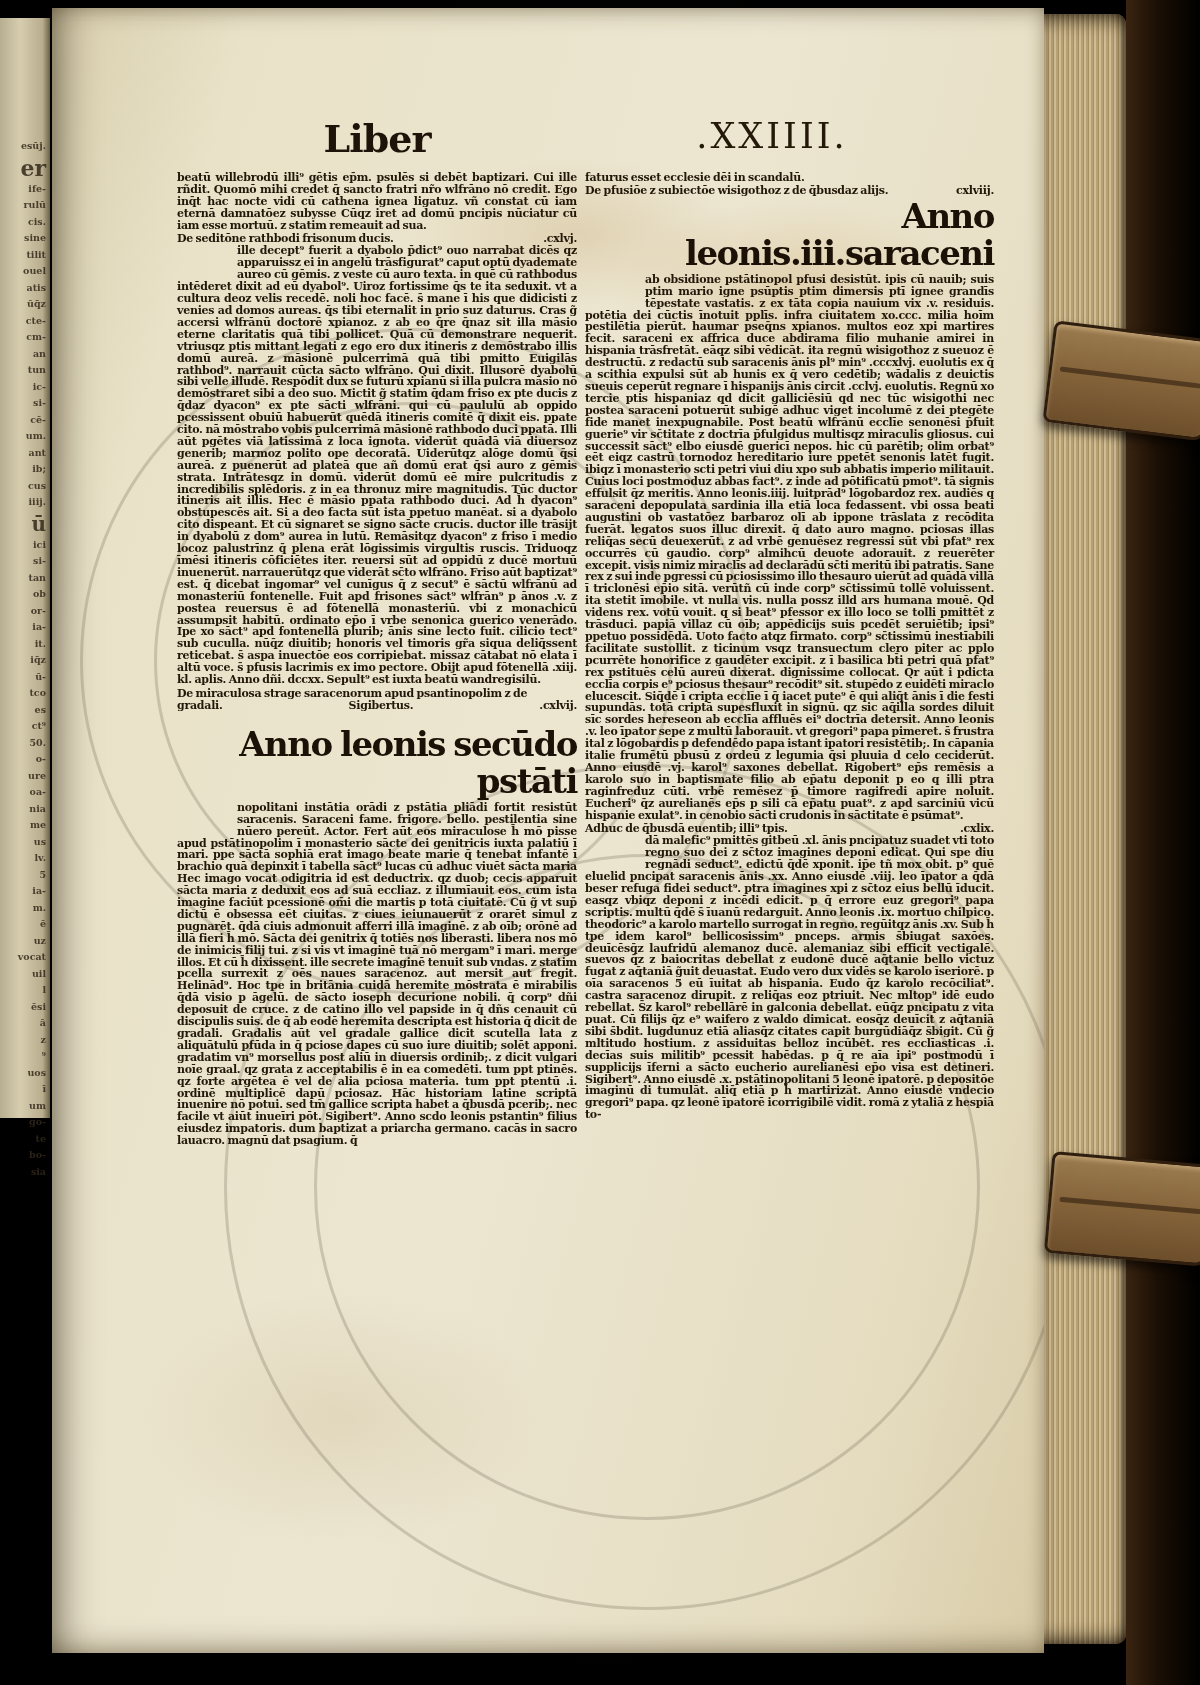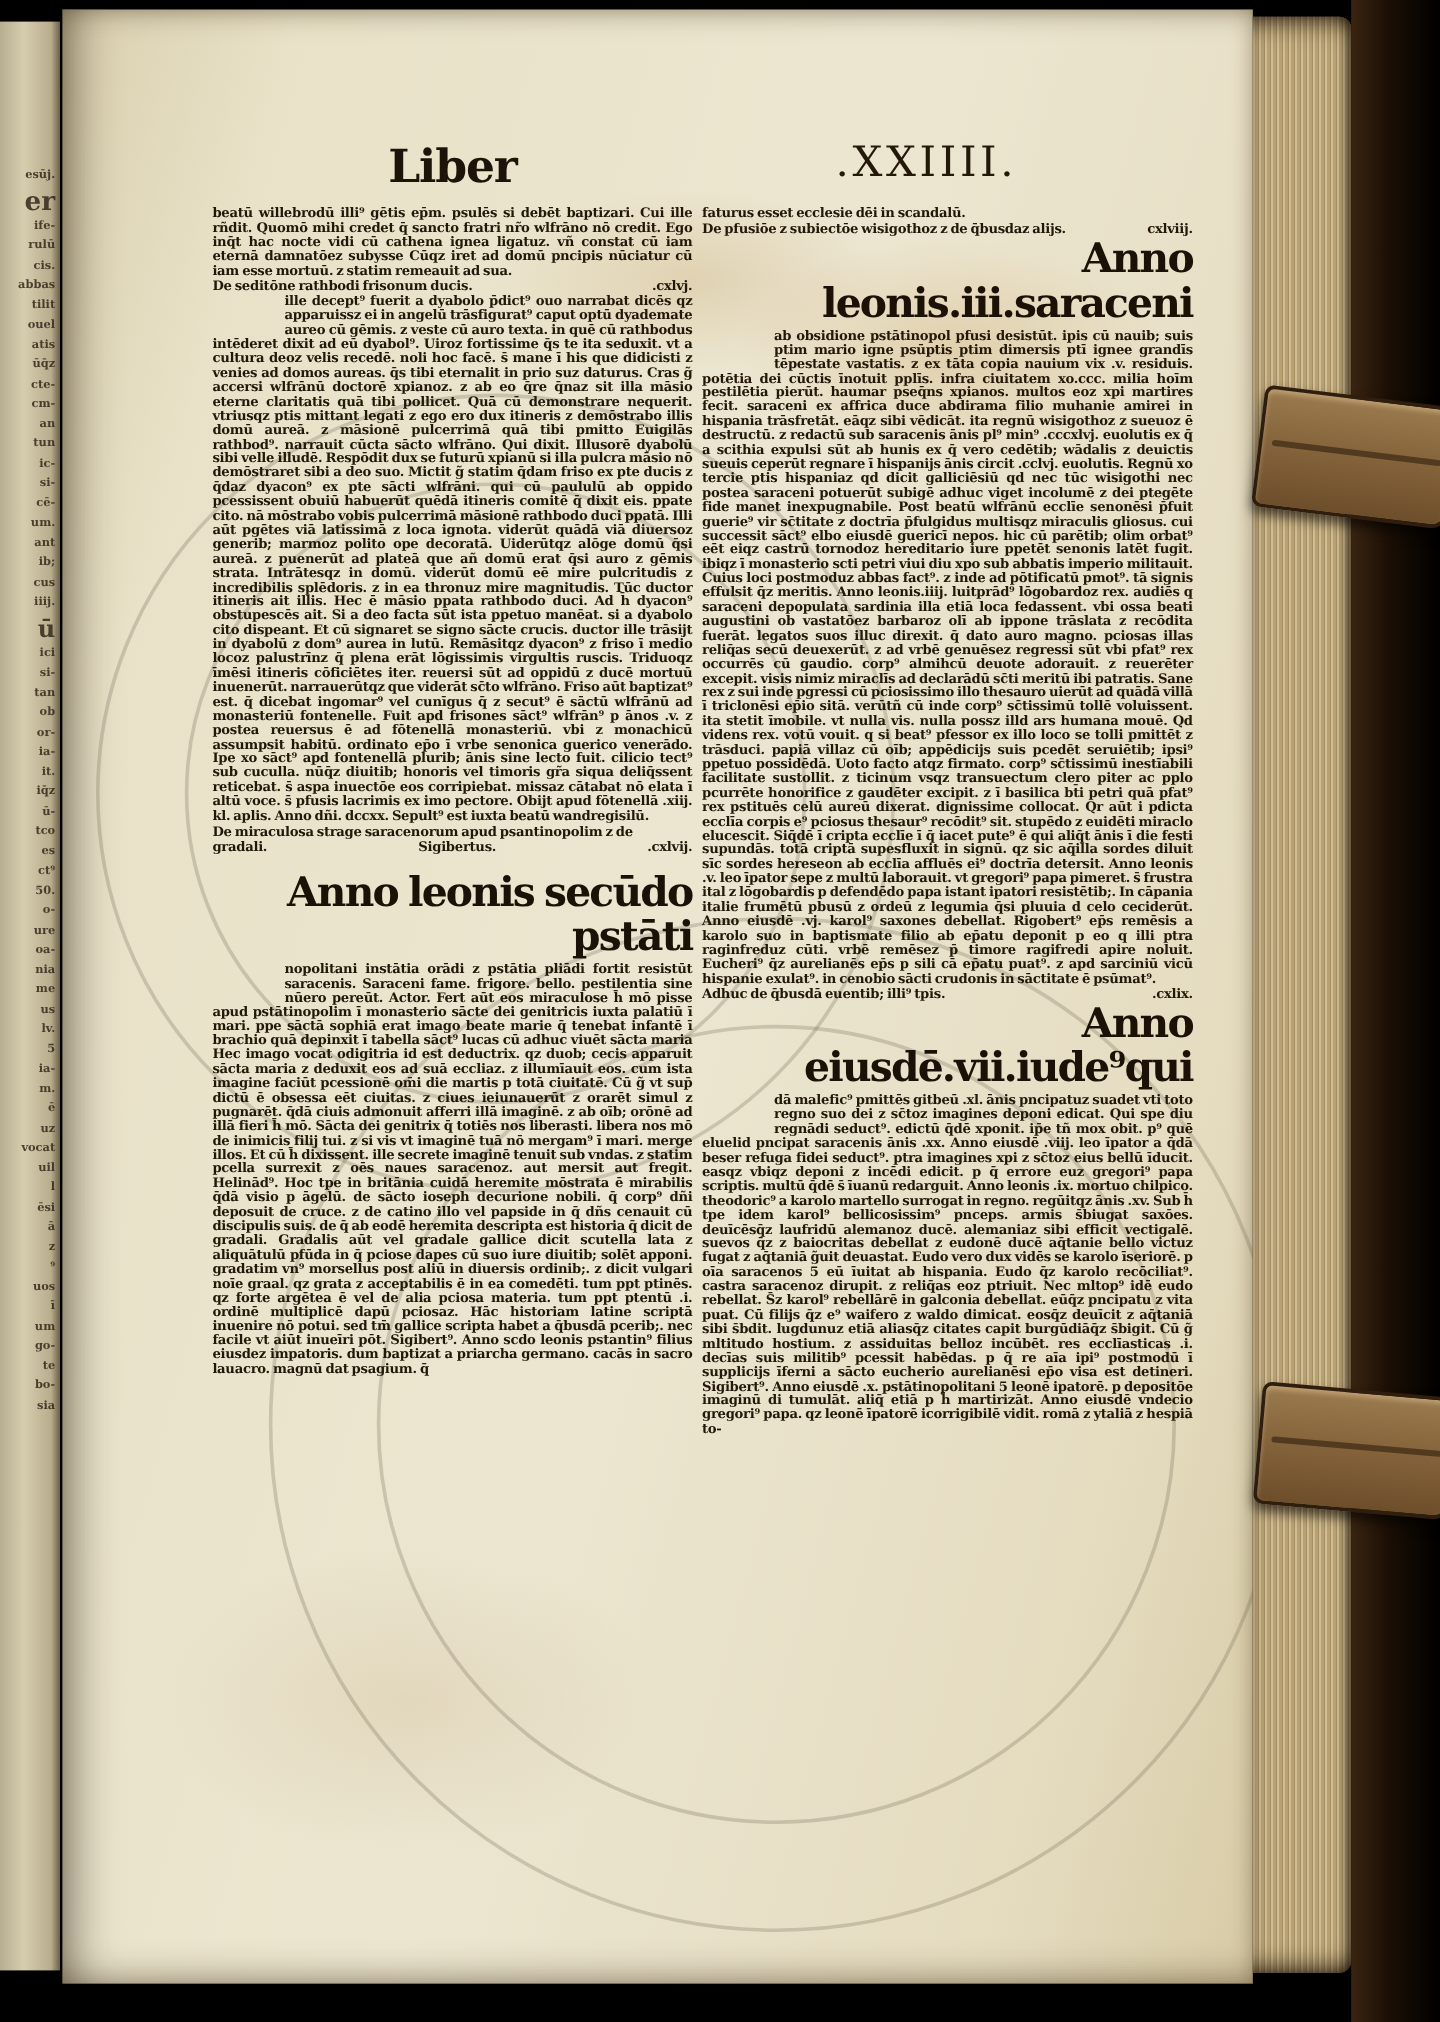--- a/index.html
+++ b/index.html
@@ -1,21 +1,21 @@
 <!DOCTYPE html>
 <html><head>
 <meta charset="utf-8">
 <style>
   html,body{margin:0;padding:0;background:#000;}
   body{width:1200px;height:1685px;position:relative;overflow:hidden;
        font-family:"DejaVu Serif", serif;}
   .stage{position:absolute;inset:0;background:radial-gradient(ellipse at 50% 45%, #0a0a09 0%, #000 70%);}
 
   
-  .facing{position:absolute;left:0;top:18px;width:50px;height:1624px;
+  .facing{position:absolute;left:0;top:18px;width:50px;height:1100px;
           background:linear-gradient(90deg,#b7ad90 0%,#d6cdaf 40%,#b8ad8d 85%,#6b6148 100%);}
   .fragments{position:absolute;right:4px;top:120px;width:44px;text-align:right;
              font-size:9.5px;line-height:16.5px;font-weight:700;color:#33291b;opacity:.85;}
   .fragments div:nth-child(2){font-size:22px;line-height:26px;}
   .fragments div:nth-child(23){font-size:20px;line-height:26px;}
 
   
   .page{position:absolute;left:52px;top:8px;width:992px;height:1645px;
         background:linear-gradient(105deg,#d9cfae 0%,#e9e2c8 14%,#ece6d1 50%,#e5dcc0 84%,#d8cba6 100%);
         box-shadow:inset 26px 0 38px -18px rgba(40,30,12,.55), inset -8px 0 18px -8px rgba(90,70,40,.35),
@@ -74,21 +74,21 @@
 
 <div class="stage">
 
   <div class="facing">
     <div class="fragments">
         <div>esūj.</div>
         <div>er</div>
         <div>ife-</div>
         <div>rulū</div>
         <div>cis.</div>
-        <div>abbas</div>
+        <div>sine</div>
         <div>tilit</div>
         <div>ouel</div>
         <div>atis</div>
         <div>ūq̄z</div>
         <div>cte-</div>
         <div>cm-</div>
         <div>an</div>
         <div>tun</div>
         <div>ic-</div>
         <div>si-</div>
@@ -179,21 +179,20 @@
       <div class="rubric">
         <span class="rtext">De pfusiōe z subiectōe wisigothoz z de q̄busdaz alijs.</span>
         <span class="rnum">cxlviij.</span>
       </div>
       <div class="bigheading">Anno leonis.iii.saraceni</div>
       <p class="indent2">ab obsidione pstātinopol pfusi desistūt. ipis cū nauib; suis ptim mario igne psūptis ptim dimersis ptī ignee grandīs tēpestate vastatis. z ex tāta copia nauium vix .v. residuis. potētia dei cūctis īnotuit pplīs. infra ciuitatem xo.ccc. milia hoīm pestilētia pierūt. haumar pseq̄ns xpianos. multos eoz xpi martires fecit. saraceni ex affrica duce abdirama filio muhanie amirei in hispania trāsfretāt. eāqz sibi vēdicāt. ita regnū wisigothoz z sueuoz ē destructū. z redactū sub saracenis ānis pl⁹ min⁹ .cccxlvj. euolutis ex q̄ a scithia expulsi sūt ab hunis ex q̄ vero cedētib; wādalis z deuictis sueuis ceperūt regnare ī hispanijs ānis circit .cclvj. euolutis. Regnū xo tercie ptis hispaniaz qd dicit galliciēsiū qd nec tūc wisigothi nec postea saraceni potuerūt subigē adhuc viget incolumē z dei ptegēte fide manet inexpugnabile. Post beatū wlfrānū ecclīe senonēsi p̄fuit guerie⁹ vir sc̄titate z doctrīa p̄fulgidus multisqz miraculis gliosus. cui successit sāct⁹ elbo eiusdē guericī nepos. hic cū parētib; olim orbat⁹ eēt eiqz castrū tornodoz hereditario iure ppetēt senonis latēt fugit. ibiqz ī monasterio scti petri viui diu xpo sub abbatis imperio militauit. Cuius loci postmoduz abbas fact⁹. z inde ad pōtificatū pmot⁹. tā signis effulsit q̄z meritis. Anno leonis.iiij. luitprād⁹ lōgobardoz rex. audiēs q saraceni depopulata sardinia illa etiā loca fedassent. vbi ossa beati augustini ob vastatōez barbaroz olī ab ippone trāslata z recōdita fuerāt. legatos suos illuc direxit. q̄ dato auro magno. pciosas illas reliq̄as secū deuexerūt. z ad vrbē genuēsez regressi sūt vbi pfat⁹ rex occurrēs cū gaudio. corp⁹ almihcū deuote adorauit. z reuerēter excepit. visis nimiz miraclīs ad declarādū sc̄ti meritū ibi patratis. Sane rex z sui inde pgressi cū pciosissimo illo thesauro uierūt ad quādā villā ī triclonēsi ep̄io sitā. verūtñ cū inde corp⁹ sc̄tissimū tollē voluissent. ita stetit īmobile. vt nulla vis. nulla possz illd ars humana mouē. Qd videns rex. votū vouit. q si beat⁹ pfessor ex illo loco se tolli pmittēt z trāsduci. papiā villaz cū oīb; appēdicijs suis pcedēt seruiētib; ipsi⁹ ppetuo possidēdā. Uoto facto atqz firmato. corp⁹ sc̄tissimū inestīabili facilitate sustollit. z ticinum vsqz transuectum clero piter ac pplo pcurrēte honorifice z gaudēter excipit. z ī basilica bt̄i petri quā pfat⁹ rex pstituēs celū aureū dixerat. dignissime collocat. Qr aūt i pdicta ecclīa corpis e⁹ pciosus thesaur⁹ recōdit⁹ sit. stupēdo z euidēti miraclo elucescit. Siq̄dē ī cripta ecclīe ī q̄ iacet pute⁹ ē qui aliq̄t ānis ī die festi supundās. totā criptā supesfluxit in signū. qz sic aq̄illa sordes diluit sīc sordes hereseon ab ecclīa affluēs ei⁹ doctrīa detersit. Anno leonis .v. leo īpator sepe z multū laborauit. vt gregori⁹ papa pimeret. s̄ frustra ital z lōgobardis p defendēdo papa istant ipatori resistētib;. In cāpania italie frumētū pbusū z ordeū z legumia q̄si pluuia d celo ceciderūt. Anno eiusdē .vj. karol⁹ saxones debellat. Rigobert⁹ ep̄s remēsis a karolo suo in baptismate filio ab ep̄atu deponit p eo q illi ptra raginfreduz cūti. vrbē remēsez p̄ timore ragifredi apire noluit. Eucheri⁹ q̄z aurelianēs ep̄s p sili cā ep̄atu puat⁹. z apd sarciniū vicū hispanie exulat⁹. in cenobio sācti crudonis in sāctitate ē psūmat⁹.</p>
       <div class="rubric">
         <span class="rtext">Adhuc de q̄busdā euentib; illi⁹ tpis.</span>
         <span class="rnum">.cxlix.</span>
       </div>
-      <div class="bigheading">Anno eiusdē.vii.iude⁹qui</div>
       <p class="indent2">dā malefic⁹ pmittēs gitbeū .xl. ānis pncipatuz suadet vti toto regno suo dei z sc̄toz imagines deponi edicat. Qui spe diu regnādi seduct⁹. edictū q̄dē xponit. ip̄e tñ mox obit. p⁹ quē eluelid pncipat saracenis ānis .xx. Anno eiusdē .viij. leo īpator a q̄dā beser refuga fidei seduct⁹. ptra imagines xpi z sc̄toz eius bellū īducit. easqz vbiqz deponi z incēdi edicit. p q̄ errore euz gregori⁹ papa scriptis. multū q̄dē s̄ īuanū redarguit. Anno leonis .ix. mortuo chilpico. theodoric⁹ a karolo martello surrogat in regno. regūitqz ānis .xv. Sub h̄ tpe idem karol⁹ bellicosissim⁹ pnceps. armis s̄biugat saxōes. deuīcēsq̄z laufridū alemanoz ducē. alemaniaz sibi efficit vectigalē. suevos q̄z z baiocritas debellat z eudonē ducē aq̄tanie bello victuz fugat z aq̄taniā g̃uit deuastat. Eudo vero dux vidēs se karolo īseriorē. p oīa saracenos 5 eū īuitat ab hispania. Eudo q̄z karolo recōciliat⁹. castra saracenoz dirupit. z reliq̄as eoz ptriuit. Nec mltop⁹ idē eudo rebellat. S̄z karol⁹ rebellārē in galconia debellat. eūq̄z pncipatu z vita puat. Cū filijs q̄z e⁹ waifero z waldo dimicat. eosq̄z deuīcit z aq̄taniā sibi s̄bdit. lugdunuz etiā aliasq̄z citates capit burgūdiāq̄z s̄bigit. Cū g̃ mltitudo hostium. z assiduitas belloz incūbēt. res ecclīasticas .i. decīas suis militib⁹ pcessit habēdas. p q̄ re aīa ipi⁹ postmodū ī supplicijs īferni a sācto eucherio aurelianēsi ep̄o visa est detineri. Sigibert⁹. Anno eiusdē .x. pstātinopolitani 5 leonē ipatorē. p depositōe imaginū di tumulāt. aliq̄ etiā p h̄ martirizāt. Anno eiusdē vndecio gregori⁹ papa. qz leonē īpatorē icorrigibilē vidit. romā z ytaliā z hespiā to-</p>
     </div>
   </div>
 
   <div class="stack"></div>
   <div class="cover"></div>
   <div class="strap strapTop"></div>
   <div class="strap strapBot"></div>
 
 </div>

